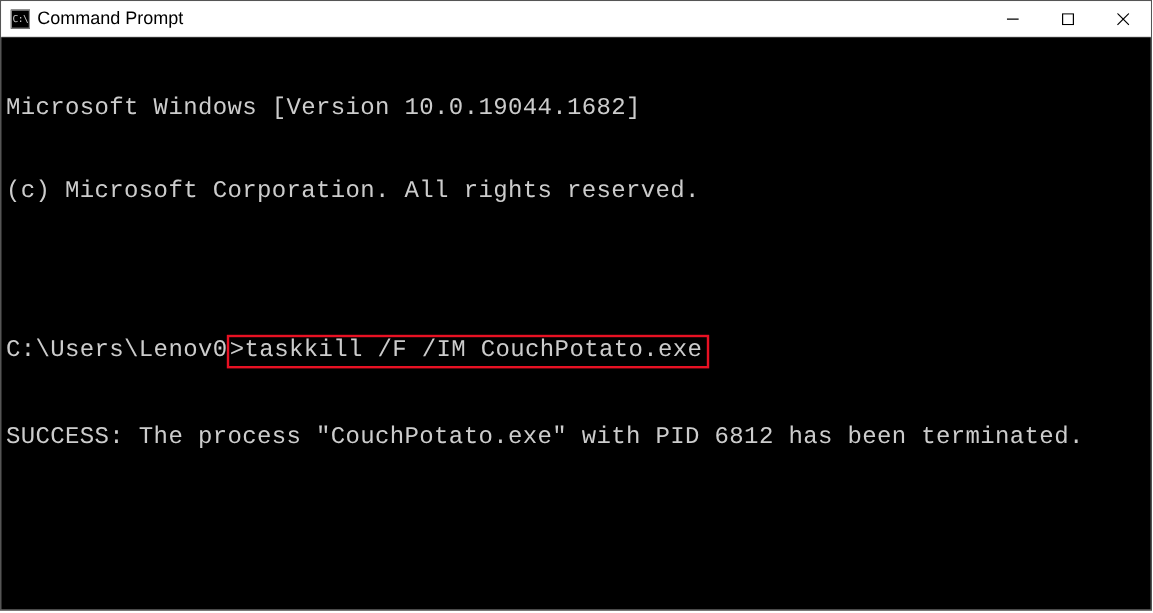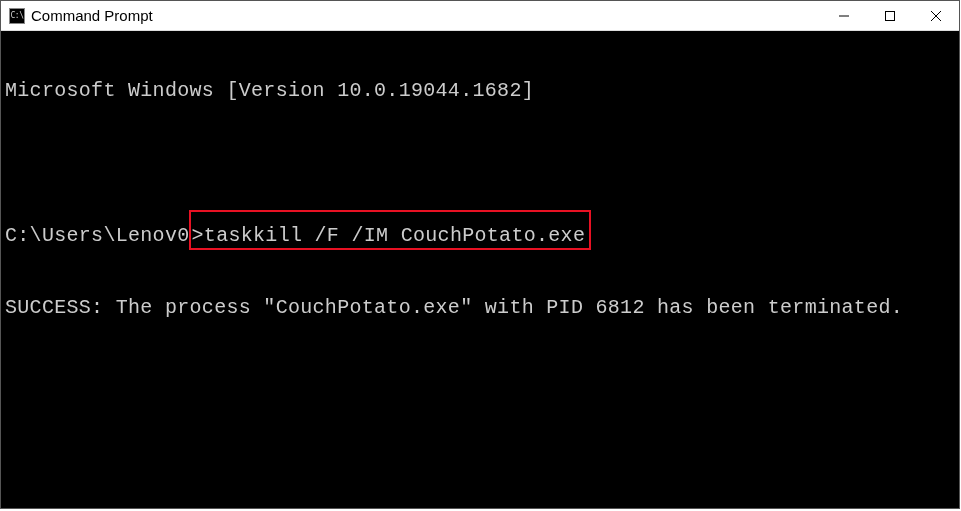--- a/index.html
+++ b/index.html
@@ -83,21 +83,21 @@
       overflow: hidden;
       letter-spacing: 0.3px;
     }
     .terminal-line {
       display: block;
       min-height: 16px;
     }
     .highlighted-command {
       border: 2px solid #e81123;
       display: inline-block;
-      padding: 12px 4px 1px 1px;
+      padding: 0 4px 1px 1px;
       margin-left: -1px;
     }
     .prompt-part {
       display: inline;
       margin-top: 41px;
     }
     .inline-wrap {
       display: inline;
     }
   </style>
@@ -124,18 +124,19 @@
       <div class="window-control close">
         <svg viewBox="0 0 10 10">
             <line x1="0" y1="0" x2="10" y2="10" stroke="#000" stroke-width="1"></line>
             <line x1="10" y1="0" x2="0" y2="10" stroke="#000" stroke-width="1"></line>
           </svg>
       </div>
     </div>
   </div>
   <div class="terminal">
     <span class="terminal-line">Microsoft Windows [Version 10.0.19044.1682]</span>
+    <span class="terminal-line">(c) Microsoft Corporation. All rights reserved.</span>
     <span class="terminal-line"></span>
     <span class="terminal-line"><span class="prompt-part">C:\Users\Lenov0</span><span class="highlighted-command"><span class="inline-wrap">&gt;</span><span class="inline-wrap">taskkill /F /IM CouchPotato.exe</span></span></span>
     <span class="terminal-line">SUCCESS: The process "CouchPotato.exe" with PID 6812 has been terminated.</span>
     <span class="terminal-line"></span>
   </div>
 </div>
 
 </body></html>

